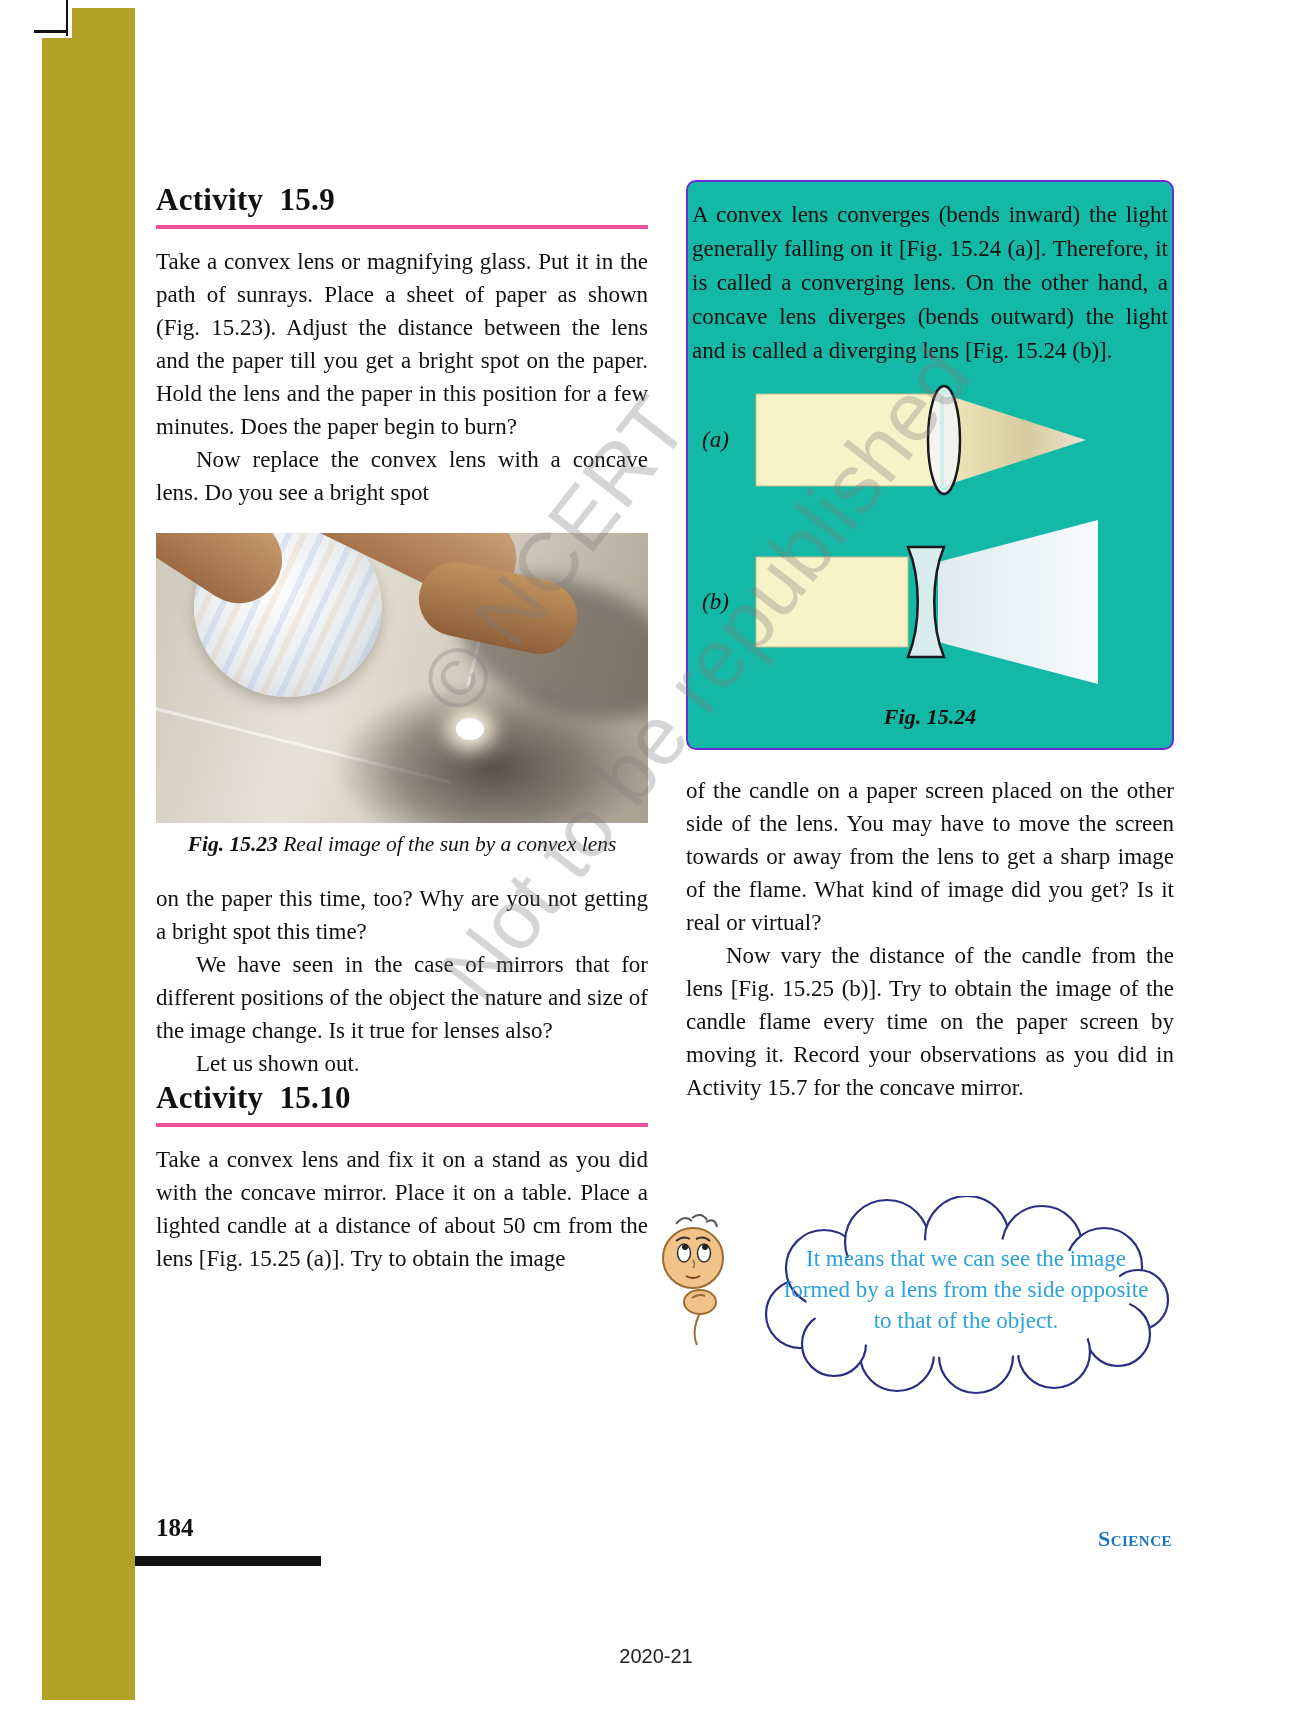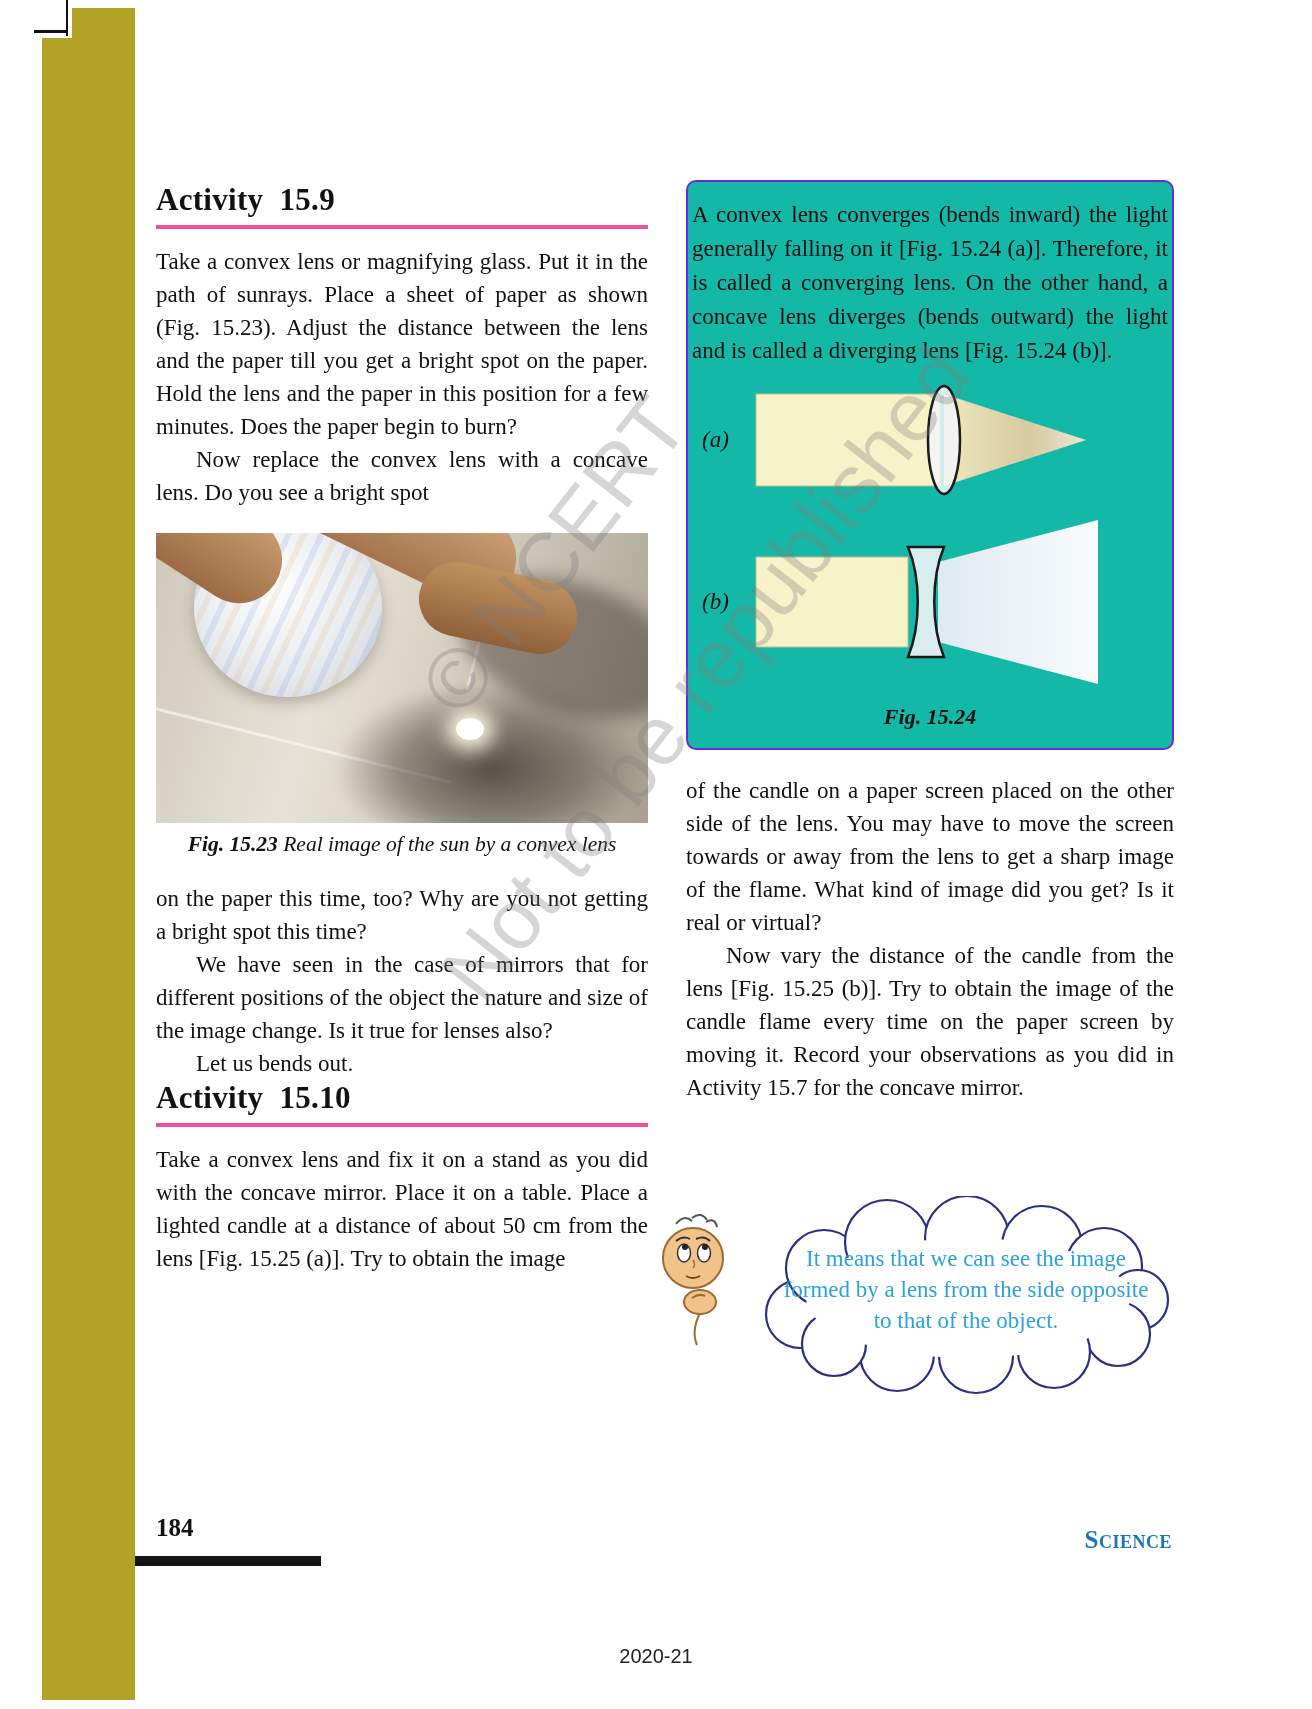--- a/index.html
+++ b/index.html
@@ -61,21 +61,21 @@
   .bubble-wrap { position:relative; margin-top:100px; height:210px; }
   .face-svg  { position:absolute; left:-38px; top:6px; }
   .cloud-svg { position:absolute; left:46px; top:-8px; }
   .bubble-text { position:absolute; left:92px; top:39px; width:376px; text-align:center;
                  font-size:23px; line-height:31px; color:#2aa3dc; }
 
   
   .page-num  { position:absolute; left:156px; top:1514px; font-size:25px; font-weight:bold; }
   .footer-bar{ position:absolute; left:135px; top:1556px; width:186px; height:10px; background:#131313; }
   .science   { position:absolute; left:960px; top:1526px; width:212px; text-align:right; color:#1b75bb;
-               font-variant:small-caps; font-weight:bold; font-size:25px; letter-spacing:0.5px; }
+               font-variant:small-caps; font-weight:bold; font-size:22px; letter-spacing:0.5px; }
   .year      { position:absolute; left:0; top:1645px; width:1312px; text-align:center; font-size:20px;
                font-family:"Liberation Sans", sans-serif; color:#222; }
 
   
   .watermark { position:absolute; left:140px; top:470px; width:980px; transform:rotate(-52deg);
                color:rgba(125,125,125,0.32); font-size:84px; text-align:center; z-index:40;
                pointer-events:none; font-family:"Liberation Sans", sans-serif; }
   .watermark .wm1 { margin-bottom:95px; }
 </style>
 </head>
@@ -107,21 +107,21 @@
       <div class="thumb"></div>
     </div>
 
     <p class="caption">
       <span class="cap-label">Fig. 15.23</span>
       <span class="cap-text">Real image of the sun by a convex lens</span>
     </p>
 
     <p class="body">on the paper this time, too? Why are you not getting a bright spot this time?</p>
     <p class="body indent">We have seen in the case of mirrors that for different positions of the object the nature and size of the image change. Is it true for lenses also?</p>
-    <p class="body indent">Let us bends out.</p>
+    <p class="body indent">Let us shown out.</p>
 
     <h2 class="activity" style="">Activity  15.10</h2>
     <div class="rule"></div>
     <p class="body">Take a convex lens and fix it on a stand as you did with the concave mirror. Place it on a table. Place a lighted candle at a distance of about 50 cm from the lens [Fig. 15.25 (a)]. Try to obtain the image</p>
   </div>
 
   <div class="col-right">
     <div class="info-box">
       <p class="boxtext">A convex lens converges (bends inward) the light generally falling on it [Fig. 15.24 (a)]. Therefore, it is called a converging lens. On the other hand, a concave lens diverges (bends outward) the light and is called a diverging lens [Fig. 15.24 (b)].</p>
 

